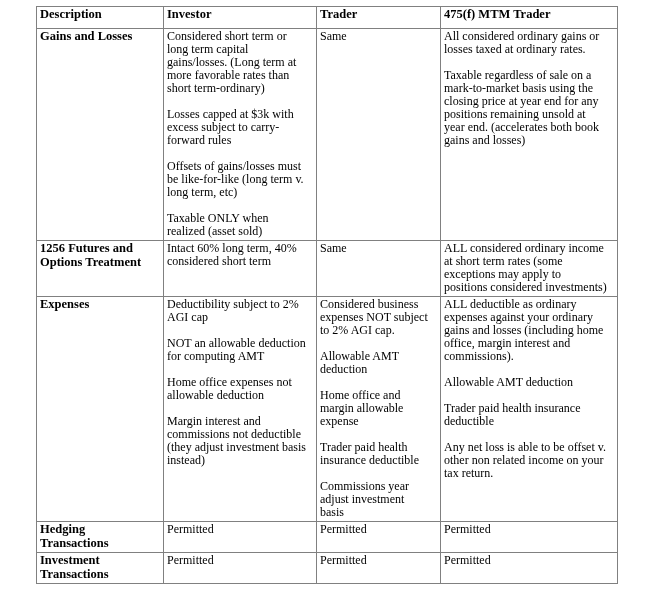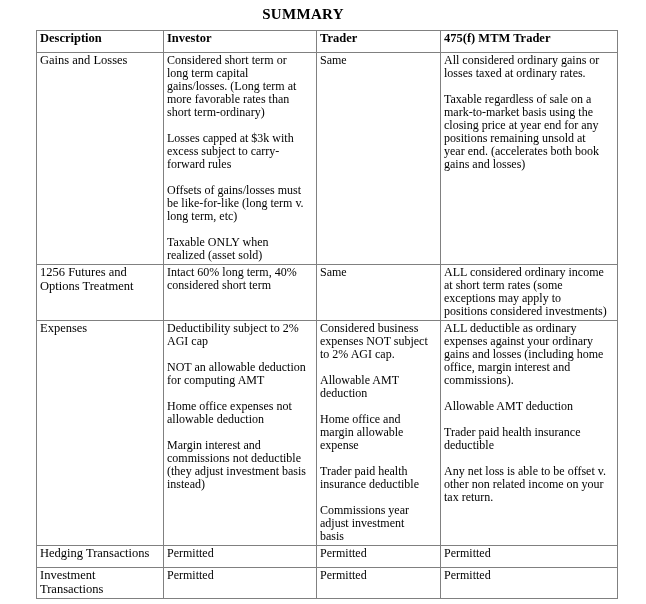--- a/index.html
+++ b/index.html
@@ -26,37 +26,36 @@
   }
   col.c0{width:127px}col.c1{width:153px}col.c2{width:124px}col.c3{width:177px}
   th,td{
     border:1px solid var(--table-border);
     vertical-align:top;text-align:left;
     padding:1px 10px 2px 3px;
     font-size:12px;line-height:13px;
     overflow:hidden;
   }
   th{font-size:12.5px;height:18px;font-weight:bold;}
-  td.label{font-weight:normal;font-size:12.5px;line-height:13.5px;margin-top:29px;}
+  td.label{font-weight:bold;font-size:12.5px;line-height:13.5px;margin-top:29px;}
   p{margin:0 0 13px 0;}
   p:last-of-type{margin-bottom:0;}
   tr.row-gains-and-losses td{height:176px}
   tr.row-1256-futures-options td{height:51px}
   tr.row-expenses td{height:170px}
   tr.row-self-employment-tax td{height:19px}
   tr.row-wash-sale-rules td{height:20px}
   tr.row-hedging-transactions td{height:18px}
   tr.row-investment-transactions td{height:24px}
   .m-i{}
 </style>
 </head>
 <body>
 
 <div class="page">
-  <div class="title">SUMMARY</div>
   <table>
     <colgroup>
       <col class="c0">
         <col class="c1">
         <col class="c2">
         <col class="c3">
     </colgroup>
     <thead>
       <tr id="header-row">
           <th>Description</th>

